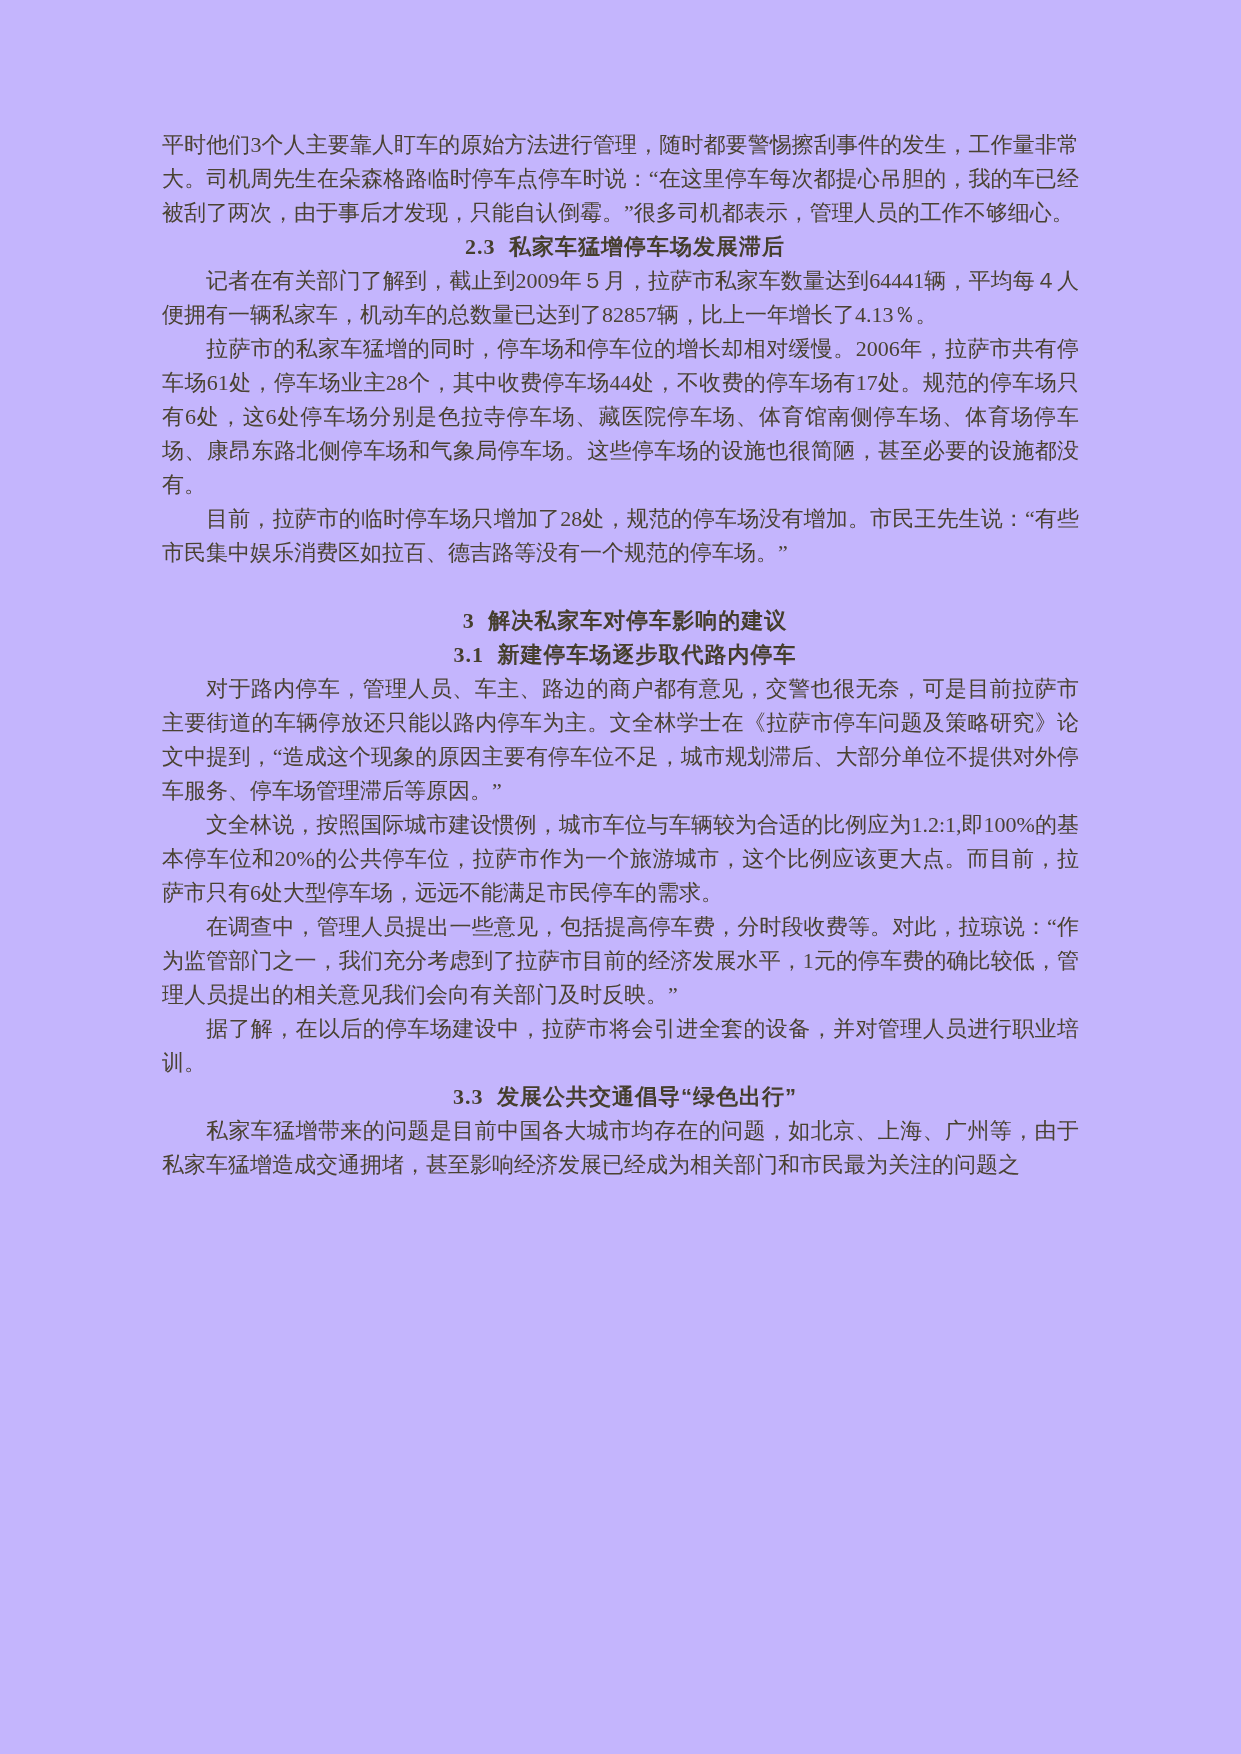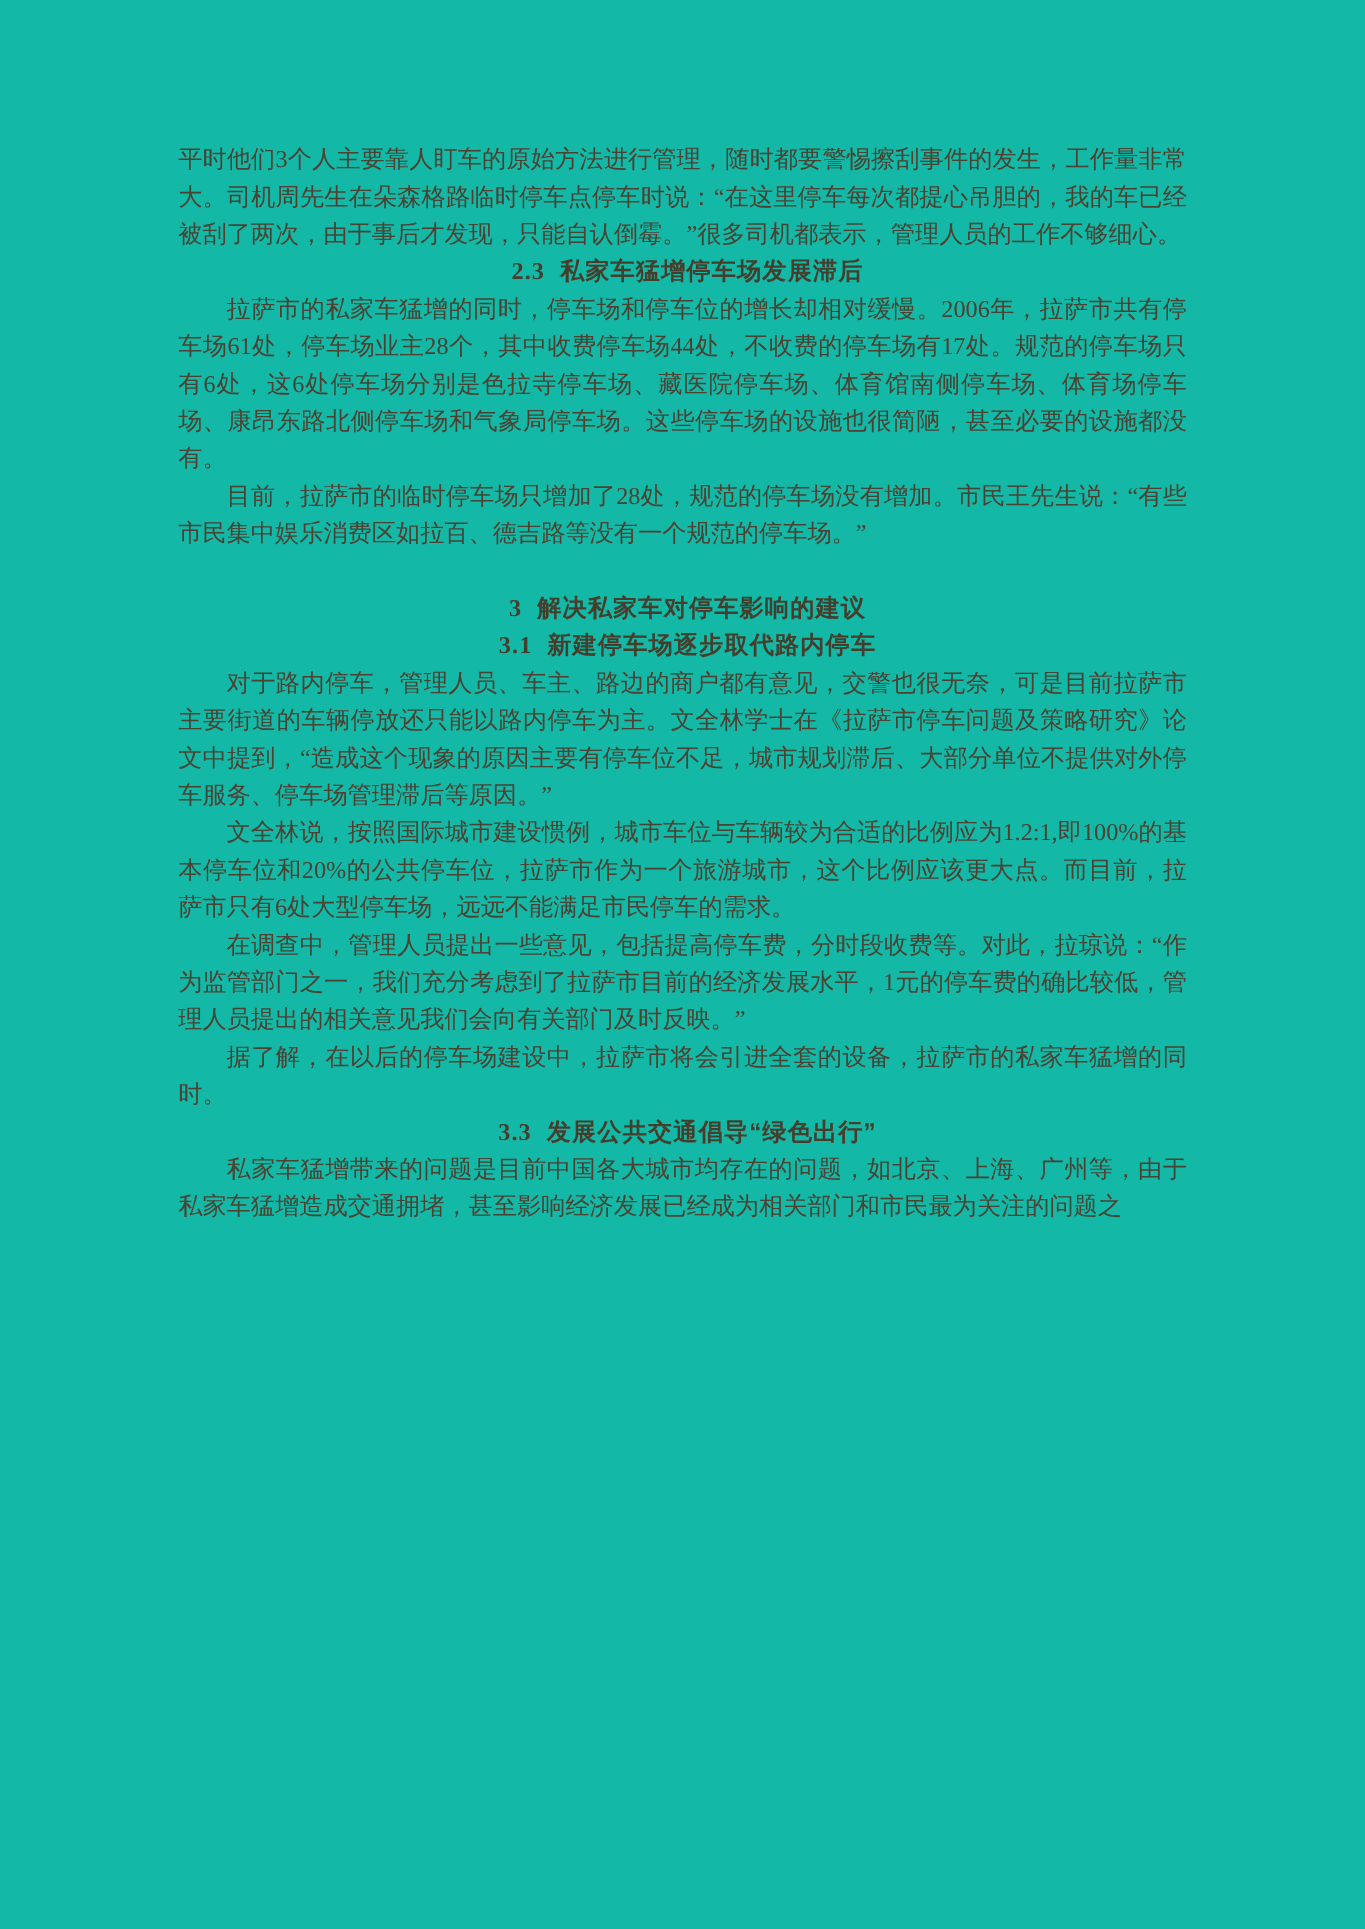--- a/index.html
+++ b/index.html
@@ -12,21 +12,21 @@
     height: 1754px;
     position: relative;
     font-family: "Liberation Serif", "DejaVu Serif", serif;
     overflow: hidden;
   }
   .page {
     position: absolute;
     left: 0; top: 0;
     width: 1241px;
     height: 1754px;
-    background: #14b8a6;
+    background: #c4b5fd;
   }
   .doc-body {
     position: absolute;
     left: 162px;
     top: 128px;
     width: 917px;
     color: #4a4232;
     font-size: 22px;
     line-height: 34px;
     text-align: justify;
@@ -68,20 +68,21 @@
 
 <div class="page">
   <div class="doc-body">
 
     <p class="para">平时他们3个人主要靠人盯车的原始方法进行管理，随时都要警惕擦刮事件的发生，工作量非常大。司机周先生在朵森格路临时停车点停车时说：“在这里停车每次都提心吊胆的，我的车已经被刮了两次，由于事后才发现，只能自认倒霉。”很多司机都表示，管理人员的工作不够细心。</p>
 
     <h3 class="heading">
       <span class="hnum">2.3</span><span class="htitle">私家车猛增停车场发展滞后</span>
     </h3>
 
+    <p class="para indent">记者在有关部门了解到，截止到2009年５月，拉萨市私家车数量达到64441辆，平均每４人便拥有一辆私家车，机动车的总数量已达到了82857辆，比上一年增长了4.13％。</p>
 
     <p class="para indent">拉萨市的私家车猛增的同时，停车场和停车位的增长却相对缓慢。2006年，拉萨市共有停车场61处，停车场业主28个，其中收费停车场44处，不收费的停车场有17处。规范的停车场只有6处，这6处停车场分别是色拉寺停车场、藏医院停车场、体育馆南侧停车场、体育场停车场、康昂东路北侧停车场和气象局停车场。这些停车场的设施也很简陋，甚至必要的设施都没有。</p>
 
     <p class="para indent">目前，拉萨市的临时停车场只增加了28处，规范的停车场没有增加。市民王先生说：“有些市民集中娱乐消费区如拉百、德吉路等没有一个规范的停车场。”</p>
 
     <div class="spacer-line"></div>
 
     <h3 class="heading">
       <span class="hnum">3</span><span class="htitle">解决私家车对停车影响的建议</span>
     </h3>
@@ -92,21 +93,21 @@
 
     <p class="para indent">对于路内停车，管理人员、车主、路边的商户都有意见，交警也很无奈，可是目前拉萨市主要街道的车辆停放还只能以路内停车为主。文全林学士在《拉萨市停车问题及策略研究》论文中提到，“造成这个现象的原因主要有停车位不足，城市规划滞后、大部分单位不提供对外停车服务、停车场管理滞后等原因。”</p>
 
     <p class="para indent">文全林说，按照国际城市建设惯例，城市车位与车辆较为合适的比例应为1.2:1,即100%的基本停车位和20%的公共停车位，拉萨市作为一个旅游城市，这个比例应该更大点。而目前，拉萨市只有6处大型停车场，远远不能满足市民停车的需求。</p>
 
 
 
 
     <p class="para indent">在调查中，管理人员提出一些意见，包括提高停车费，分时段收费等。对此，拉琼说：“作为监管部门之一，我们充分考虑到了拉萨市目前的经济发展水平，1元的停车费的确比较低，管理人员提出的相关意见我们会向有关部门及时反映。”</p>
 
-    <p class="para indent">据了解，在以后的停车场建设中，拉萨市将会引进全套的设备，拉萨市的私家车猛增的同时。</p>
+    <p class="para indent">据了解，在以后的停车场建设中，拉萨市将会引进全套的设备，并对管理人员进行职业培训。</p>
 
     <h3 class="heading">
       <span class="hnum">3.3</span><span class="htitle">发展公共交通倡导“绿色出行”</span>
     </h3>
 
     <p class="para indent">私家车猛增带来的问题是目前中国各大城市均存在的问题，如北京、上海、广州等，由于私家车猛增造成交通拥堵，甚至影响经济发展已经成为相关部门和市民最为关注的问题之</p>
 
   </div>
 </div>
 

